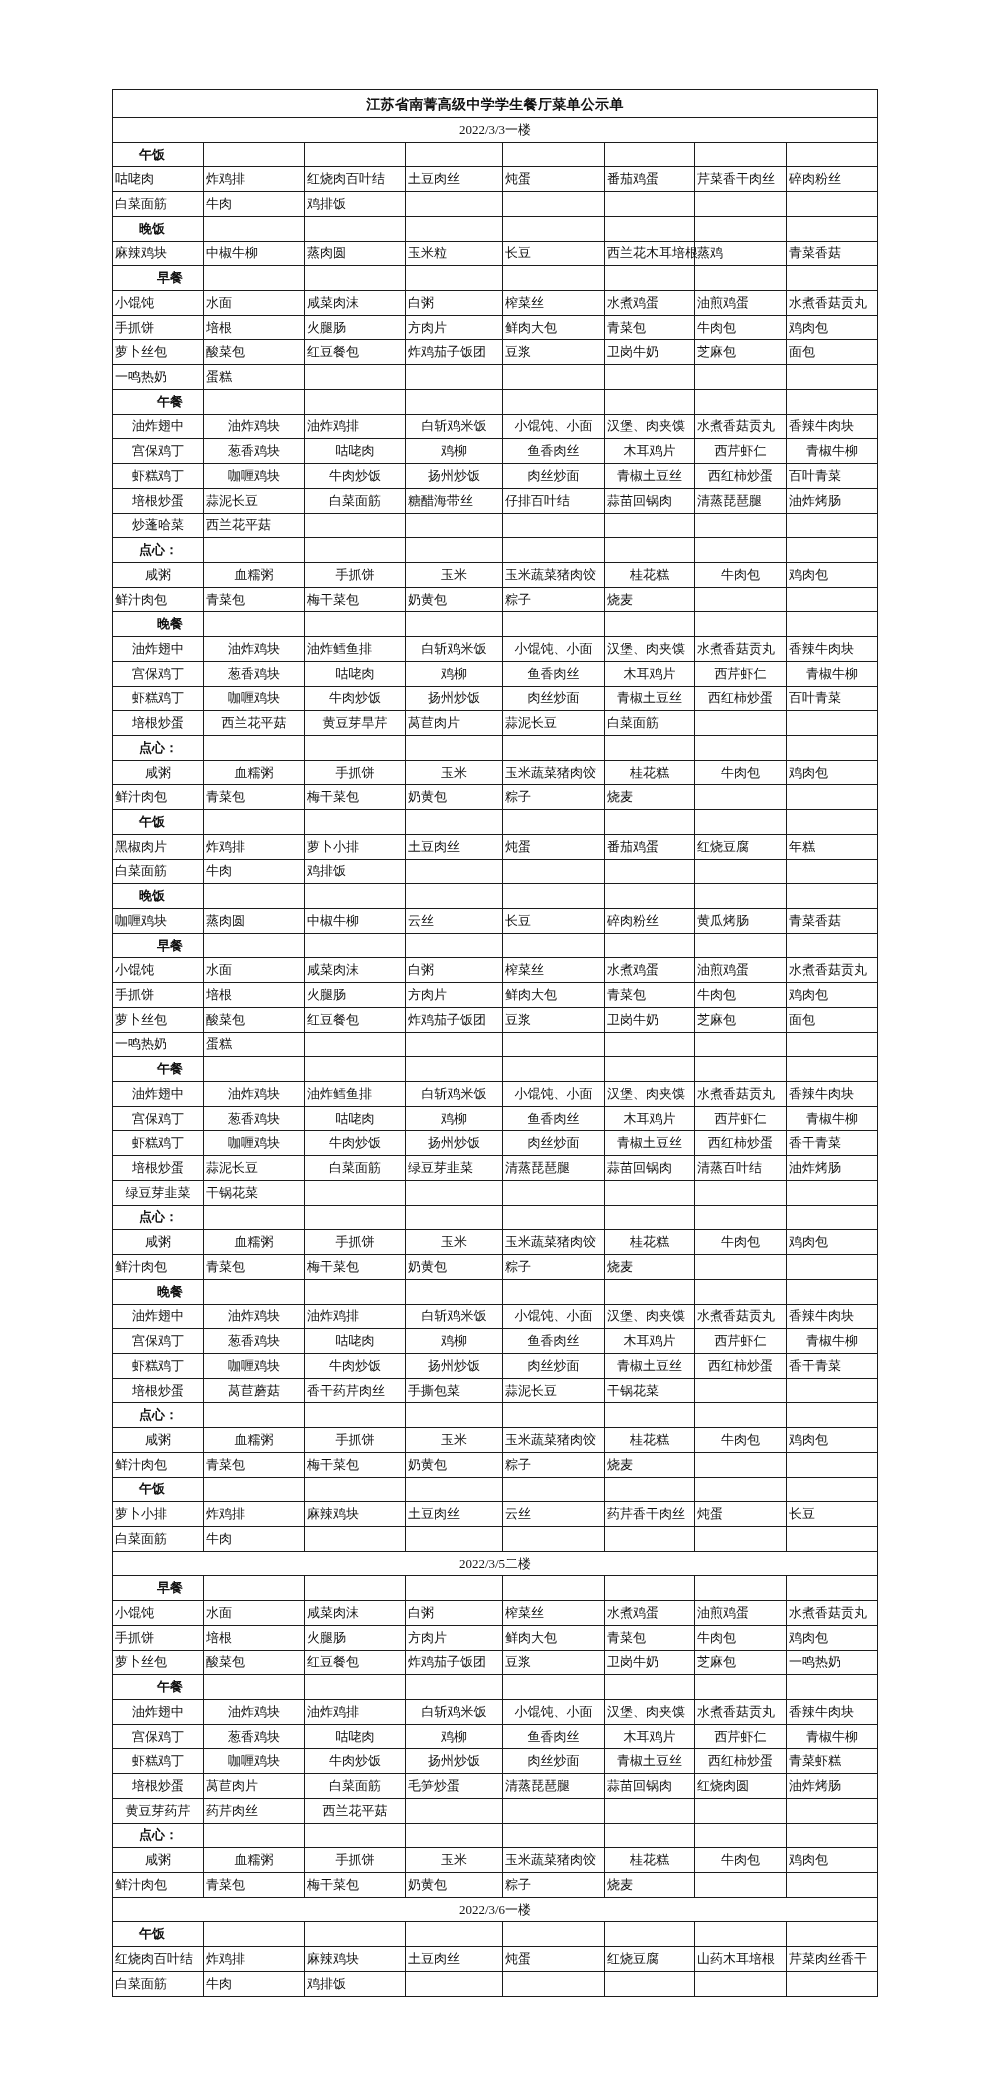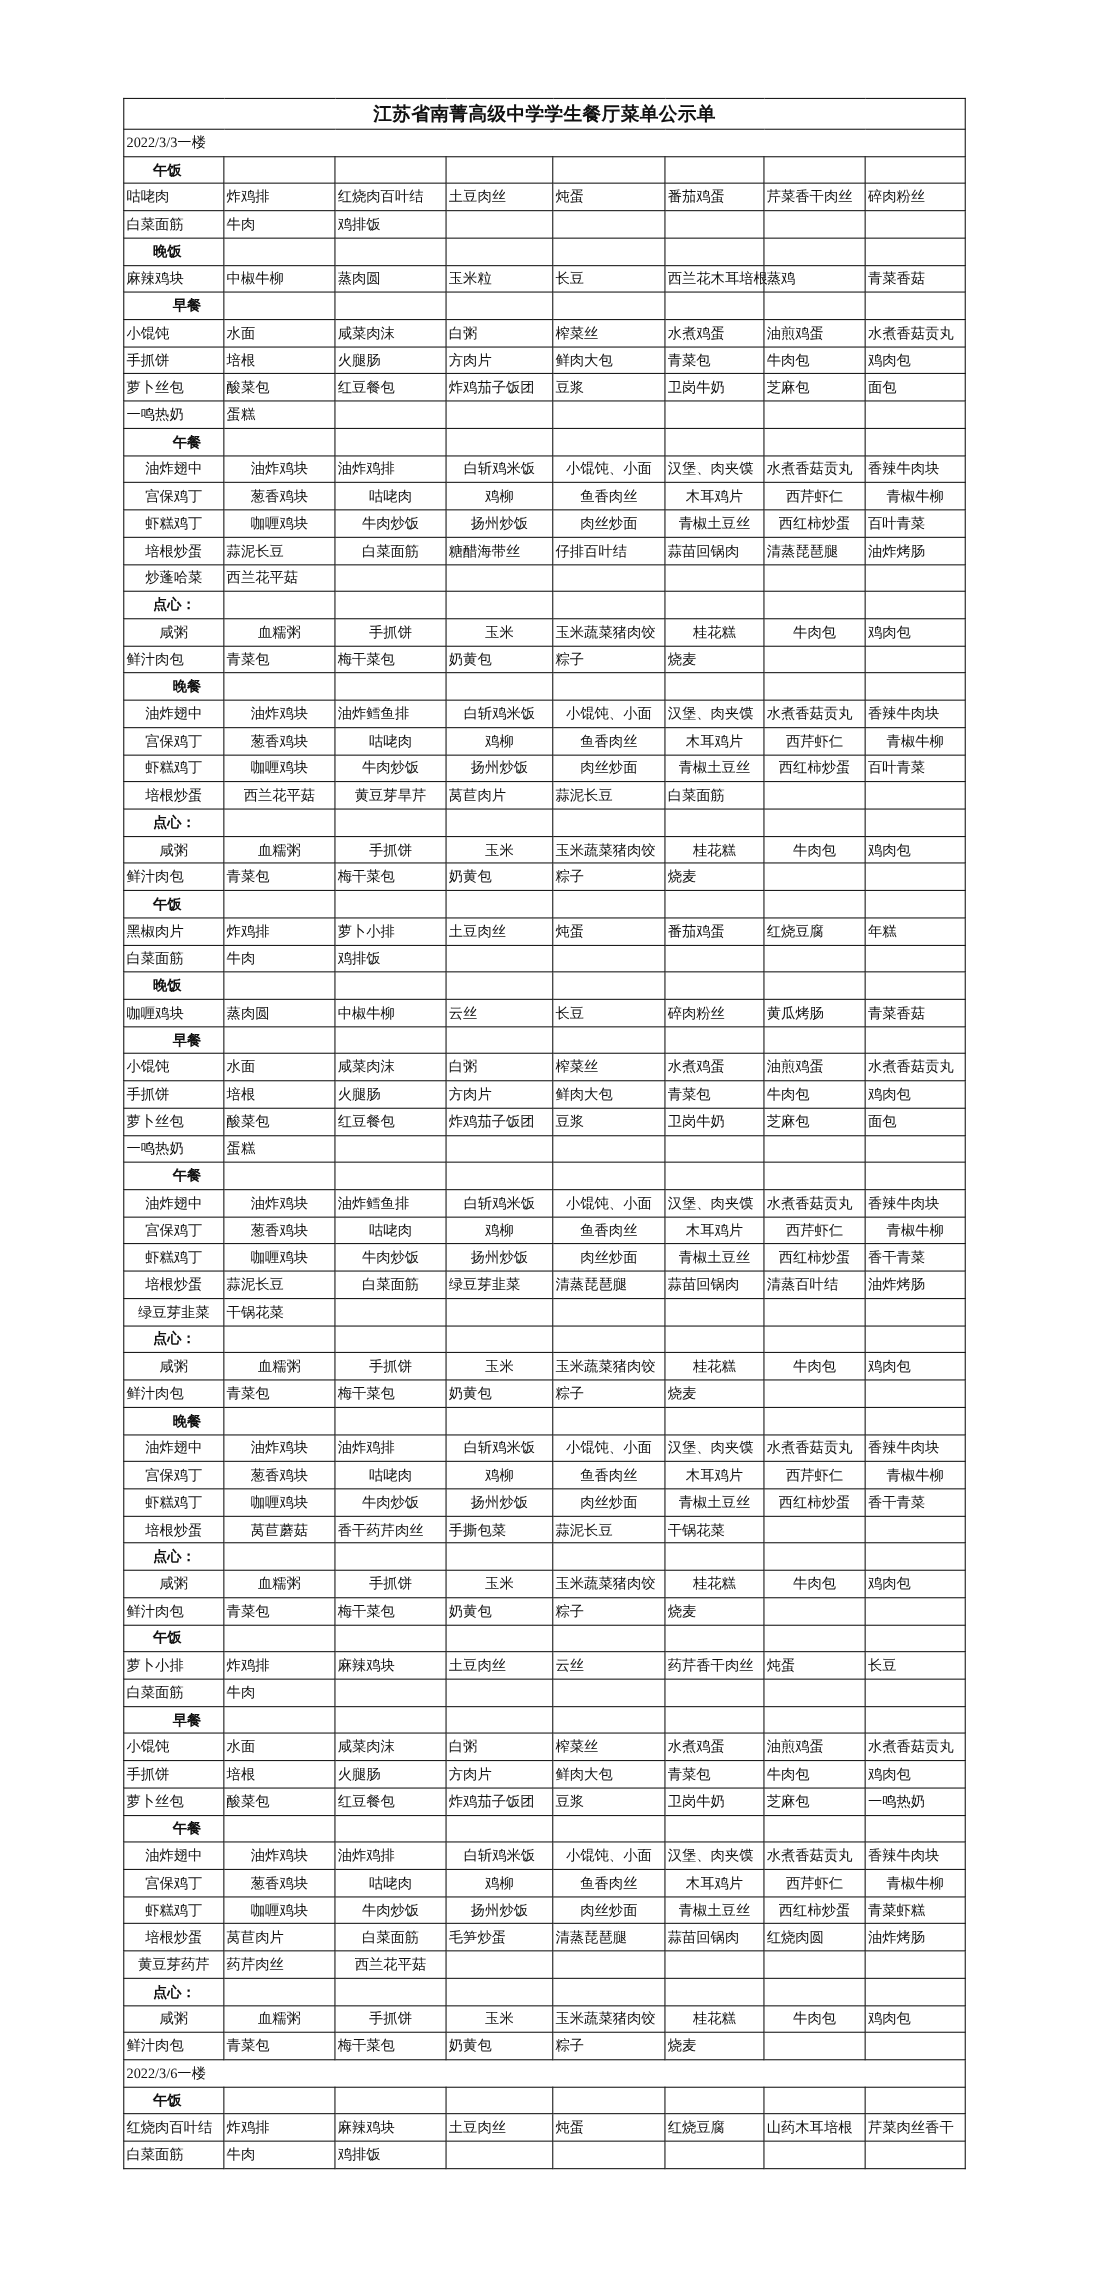--- a/index.html
+++ b/index.html
@@ -10,22 +10,22 @@
       font-family: "Liberation Sans", sans-serif; font-size: 13px; color: #111;
     }
     #menu-table td {
       border: 1.5px solid #1c1c1c;
       height: 23.72px; padding: 0 2px;
       white-space: nowrap; overflow: visible;
       line-height: 20px; vertical-align: middle;
     }
     #menu-table tr { height: 23.72px; }
     #menu-table tr.title-row, #menu-table tr.title-row td { height: 27px; }
-    #menu-table tr.title-row td { font-size: 17px; font-weight: bold; text-align: center; letter-spacing: 0.3px; }
-    #menu-table tr.date-row td { font-family: "Liberation Serif", serif; font-size: 13px; text-align: left; }
+    #menu-table tr.title-row td { font-size: 14px; font-weight: bold; text-align: center; letter-spacing: 0.3px; }
+    #menu-table tr.date-row td { font-family: "Liberation Serif", serif; font-size: 13px; text-align: center; }
     #menu-table td.meal-label { font-weight: bold; padding-left: 26px; }
     #menu-table td.c { text-align: center; }
     #menu-table td.l { text-align: left; }
   </style>
 </head>
 <body>
 
 <table id="menu-table">
   <colgroup>
     <col style="width:91px">
@@ -607,20 +607,23 @@
       <tr class="items-row">
         <td class="l">白菜面筋</td>
         <td class="l">牛肉</td>
         <td class="l"></td>
         <td class="l"></td>
         <td class="l"></td>
         <td class="l"></td>
         <td class="l"></td>
         <td class="l"></td>
       </tr>
+      <tr class="date-row">
+        <td colspan="8">2022/3/5二楼</td>
+      </tr>
       <tr class="meal-row">
         <td class="meal-label c">早餐</td>
         <td></td>
         <td></td>
         <td></td>
         <td></td>
         <td></td>
         <td></td>
         <td></td>
       </tr>

